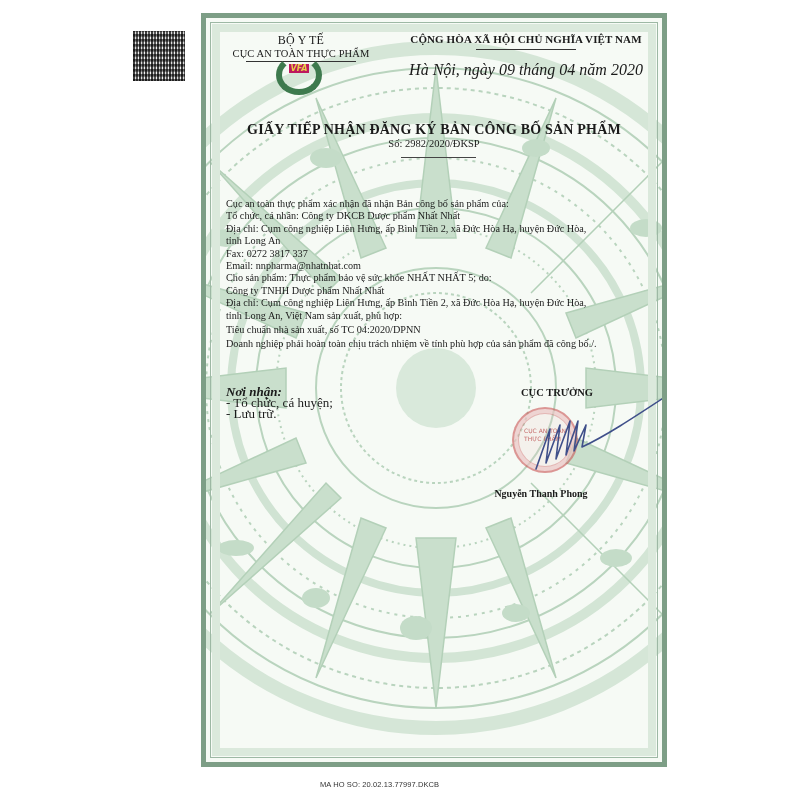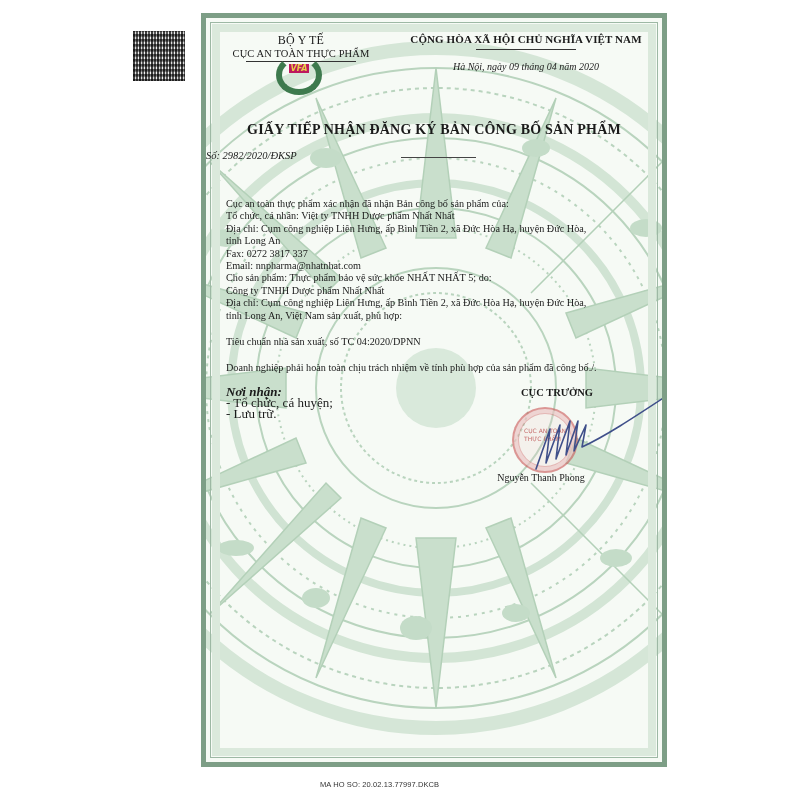--- a/index.html
+++ b/index.html
@@ -52,46 +52,46 @@
   }
   .logo span {
     font-family: "DejaVu Sans", sans-serif; font-size: 8px; font-weight: bold; font-style: italic;
     color: #e6cf49; background: #be185d; padding: 0 2px; margin-top: -14px;
   }
 
   .hdr-right { position: absolute; left: 185px; top: 15px; width: 270px; text-align: center; }
   .hdr-right .nation { font-size: 11px; font-weight: bold; letter-spacing: .1px; }
   .hdr-right .motto { font-size: 10px; font-weight: bold; margin-top: 2px; }
   .hdr-right .rule { width: 100px; height: 1px; background: #333; margin: 4px auto 0; }
-  .hdr-right .date { font-size: 10px; font-style: italic; margin-top: 11px; }
+  .hdr-right .date { font-size: 16px; font-style: italic; margin-top: 11px; }
 
   .title { position: absolute; left: 0; width: 100%; top: 104px; text-align: center; font-size: 14px; font-weight: bold; letter-spacing: .2px; }
-  .docno { position: absolute; left: 0; width: 100%; top: 132px; text-align: left; font-size: 10.5px; font-style: italic; }
+  .docno { position: absolute; left: 0; width: 100%; top: 120px; text-align: center; font-size: 10.5px; }
   .docno-rule { position: absolute; left: 195px; top: 139px; width: 75px; height: 1px; background: #444; }
 
   .body { position: absolute; left: 20px; top: 180px; width: 425px; font-size: 10.2px; line-height: 12.4px; }
   .body .ln { white-space: nowrap; }
-  .body .gap { margin-top: 14px; }
+  .body .gap { margin-top: 2px; }
   .phone-row { display: flex; }
   .phone-row .phone { width: 210px; }
 
   .recipients { position: absolute; left: 20px; top: 368px; font-size: 13px; line-height: 11px; }
   .recipients .head { font-weight: bold; font-style: italic; }
 
   .sign { position: absolute; left: 270px; top: 369px; width: 130px; text-align: center; padding-left: 32px; }
   .sign .role { font-size: 10.5px; font-weight: bold; }
   .seal {
     position: absolute; left: 36px; top: 20px; width: 66px; height: 66px;
     border-radius: 50%; border: 2px solid rgba(196,74,74,.55);
     box-shadow: inset 0 0 0 4px rgba(255,255,255,.4), inset 0 0 0 5px rgba(196,74,74,.35);
     background: rgba(240,200,200,.18);
   }
   .seal-text { position: absolute; left: 10px; top: 18px; font-size: 6px; color: rgba(180,60,60,.75); line-height: 8px; text-align: left; font-family: "DejaVu Sans", sans-serif; }
   .signature { position: absolute; left: 40px; top: 4px; width: 160px; height: 90px; }
-  .sign .name { position: absolute; left: 0; width: 130px; top: 85px; font-size: 10px; font-weight: normal; }
+  .sign .name { position: absolute; left: 0; width: 130px; top: 101px; font-size: 10px; font-weight: bold; }
 
   .footer-code {
     position: absolute; left: 320px; top: 780px;
     font-family: "Liberation Sans", "DejaVu Sans", sans-serif; font-size: 7.5px; color: #333; letter-spacing: .1px;
   }
 </style>
 </head>
 <body>
 
 <div class="qr"></div>
@@ -161,21 +161,21 @@
       <div class="rule"></div>
       <div class="date">Hà Nội, ngày 09 tháng 04 năm 2020</div>
     </div>
 
     <div class="title">GIẤY TIẾP NHẬN ĐĂNG KÝ BẢN CÔNG BỐ SẢN PHẨM</div>
     <div class="docno">Số: 2982/2020/ĐKSP</div>
     <div class="docno-rule"></div>
 
     <div class="body">
       <div class="ln">Cục an toàn thực phẩm xác nhận đã nhận Bản công bố sản phẩm của:</div>
-      <div class="ln">Tổ chức, cá nhân: Việt ty TNHH Dược phẩm Nhất Nhất</div>
+      <div class="ln">Tổ chức, cá nhân: Công ty DKCB Dược phẩm Nhất Nhất</div>
       <div class="ln">Địa chỉ: Cụm công nghiệp Liên Hưng, ấp Bình Tiền 2, xã Đức Hòa Hạ, huyện Đức Hòa,</div>
       <div class="ln">tỉnh Long An</div>
       <div class="ln phone-row">
         <span>Fax: 0272 3817 337</span>
       </div>
       <div class="ln">Email: nnpharma@nhatnhat.com</div>
       <div class="ln">Cho sản phẩm: Thực phẩm bảo vệ sức khỏe NHẤT NHẤT 5; do:</div>
       <div class="ln">Công ty TNHH Dược phẩm Nhất Nhất</div>
       <div class="ln">Địa chỉ: Cụm công nghiệp Liên Hưng, ấp Bình Tiền 2, xã Đức Hòa Hạ, huyện Đức Hòa,</div>
       <div class="ln">tỉnh Long An, Việt Nam sản xuất, phù hợp:</div>

